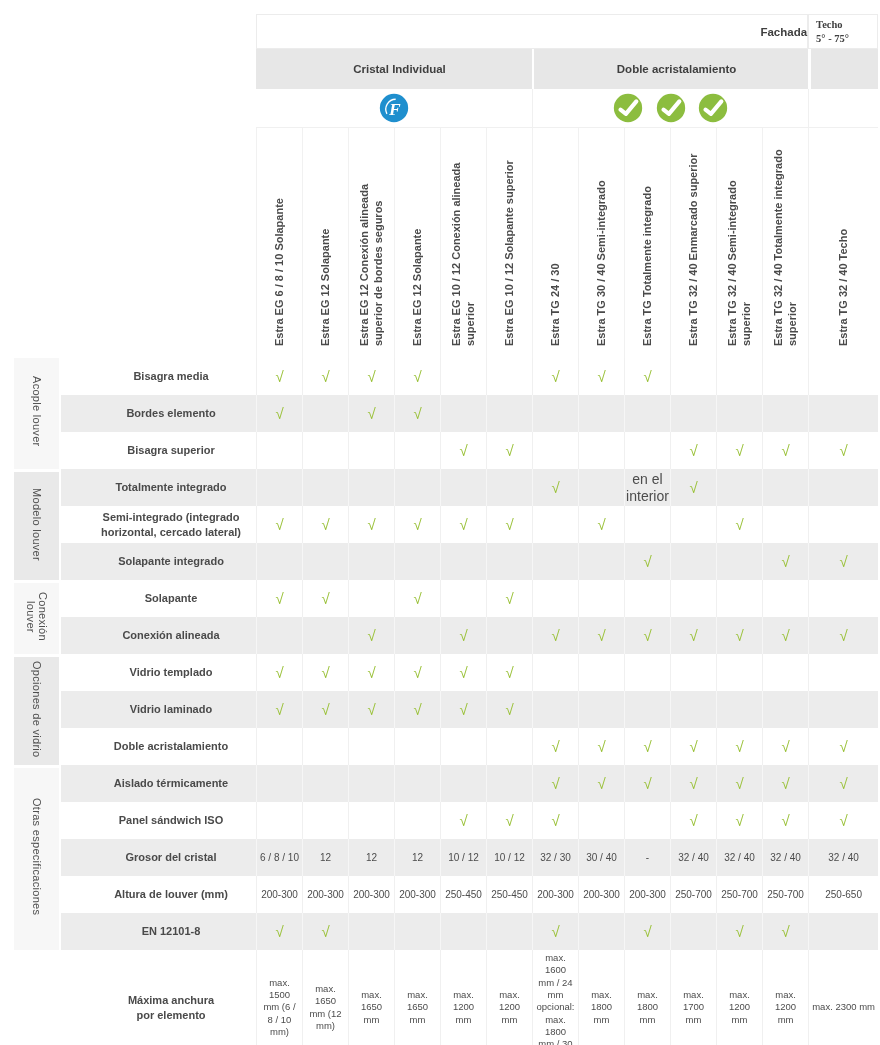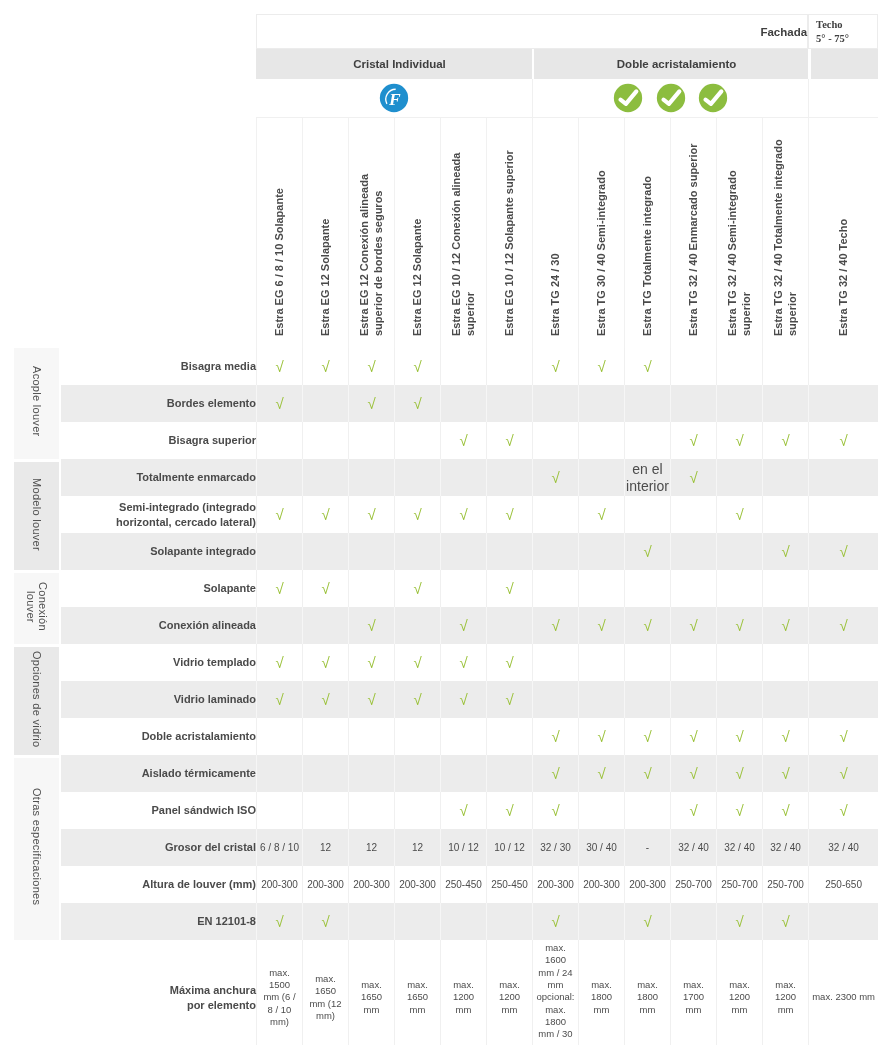--- a/index.html
+++ b/index.html
@@ -8,21 +8,21 @@
   col.w-group{width:45px;}
   col.w-label{width:197px;}
   col.w-data{width:46px;}
   col.w-last{width:70px;}
 
   td{padding:0;vertical-align:middle;}
   .blank{background:#fff;}
 
   
   .r1 td{height:33px;}
-  .r2 td{height:30px;padding-left:11px;}
+  .r2 td{height:40px;padding-left:11px;}
   .r3 td{height:38px;}
   .hcell{background:#fff;border:1px solid #ececec;text-align:right;font-size:11.5px;font-weight:700;color:#3f3f3f;}
   .hcell.techo{text-align:left;padding-left:7px;font-size:10.5px;line-height:1.25;}
   .pre{white-space:pre-line;font-family:Liberation Serif, serif;}
   .band{background:#e7e7e7;text-align:center;font-size:11.5px;font-weight:700;color:#3f3f3f;}
   .bl2{border-left:2px solid #fff;}
   .bl3{border-left:3px solid #fff;}
   .icell{background:#fff;text-align:center;border-bottom:1px solid #f0f0f0;}
   .icell.sep{border-left:1px solid #f0f0f0;}
   .icon-row-svg{vertical-align:middle;margin:0 4px;}
@@ -33,21 +33,21 @@
   td.colhead span{display:inline-block;writing-mode:vertical-rl;transform:rotate(180deg);height:206px;font-size:11px;font-weight:700;color:#4a4a4a;line-height:1.3;text-align:left;}
 
   
   tr.brow td{height:37px;}
   tr.frow td{height:92px;}
   td.gc{text-align:center;}
   td.gc span{display:inline-block;writing-mode:vertical-rl;font-size:11px;color:#4f4f4f;letter-spacing:.3px;}
   td.gc.light{background:#f7f7f7;}
   td.gc.dark{background:#e9e9e9;}
   td.gc.gap{border-top:3px solid #fff;}
-  td.rl{text-align:right;padding-left:25px;font-size:11px;font-weight:700;color:#4a4a4a;line-height:1.3;border-left:2px solid #fff;}
+  td.rl{text-align:center;padding-left:25px;font-size:11px;font-weight:700;color:#4a4a4a;line-height:1.3;border-left:2px solid #fff;}
   td.c{text-align:center;font-size:10px;color:#4c4c4c;line-height:1.3;}
   tr.shade td.rl, tr.shade td.c{background:#ececec;}
   tr.plain td.rl, tr.plain td.c{background:#ffffff;}
   tr.plain td.c{border-left:1px solid #f0f0f0;}
   tr.shade td.c{border-left:1px solid #f6f6f6;}
   .ck{color:#9bc23b;font-size:15px;font-weight:400;}
   .small-note{font-size:14px;color:#4c4c4c;line-height:1.2;display:inline-block;}
   tr.frow td.c{font-size:9.5px;line-height:1.3;padding:2px 3px;}
   tr.frow td.rl span{white-space:pre-line;}
 </style>
@@ -172,21 +172,21 @@
         <td class="c"></td>
         <td class="c"></td>
         <td class="c"></td>
         <td class="c"><span class="ck">√</span></td>
         <td class="c"><span class="ck">√</span></td>
         <td class="c"><span class="ck">√</span></td>
         <td class="c"><span class="ck">√</span></td>
       </tr>
       <tr class="brow shade">
         <td class="gc dark gap" rowspan="3"><span>Modelo louver</span></td>
-        <td class="rl">Totalmente enmarcado</td>
+        <td class="rl">Totalmente integrado</td>
         <td class="c"></td>
         <td class="c"></td>
         <td class="c"></td>
         <td class="c"></td>
         <td class="c"></td>
         <td class="c"></td>
         <td class="c"><span class="ck">√</span></td>
         <td class="c"></td>
         <td class="c"><span class="small-note">en el interior</span></td>
         <td class="c"><span class="ck">√</span></td>

